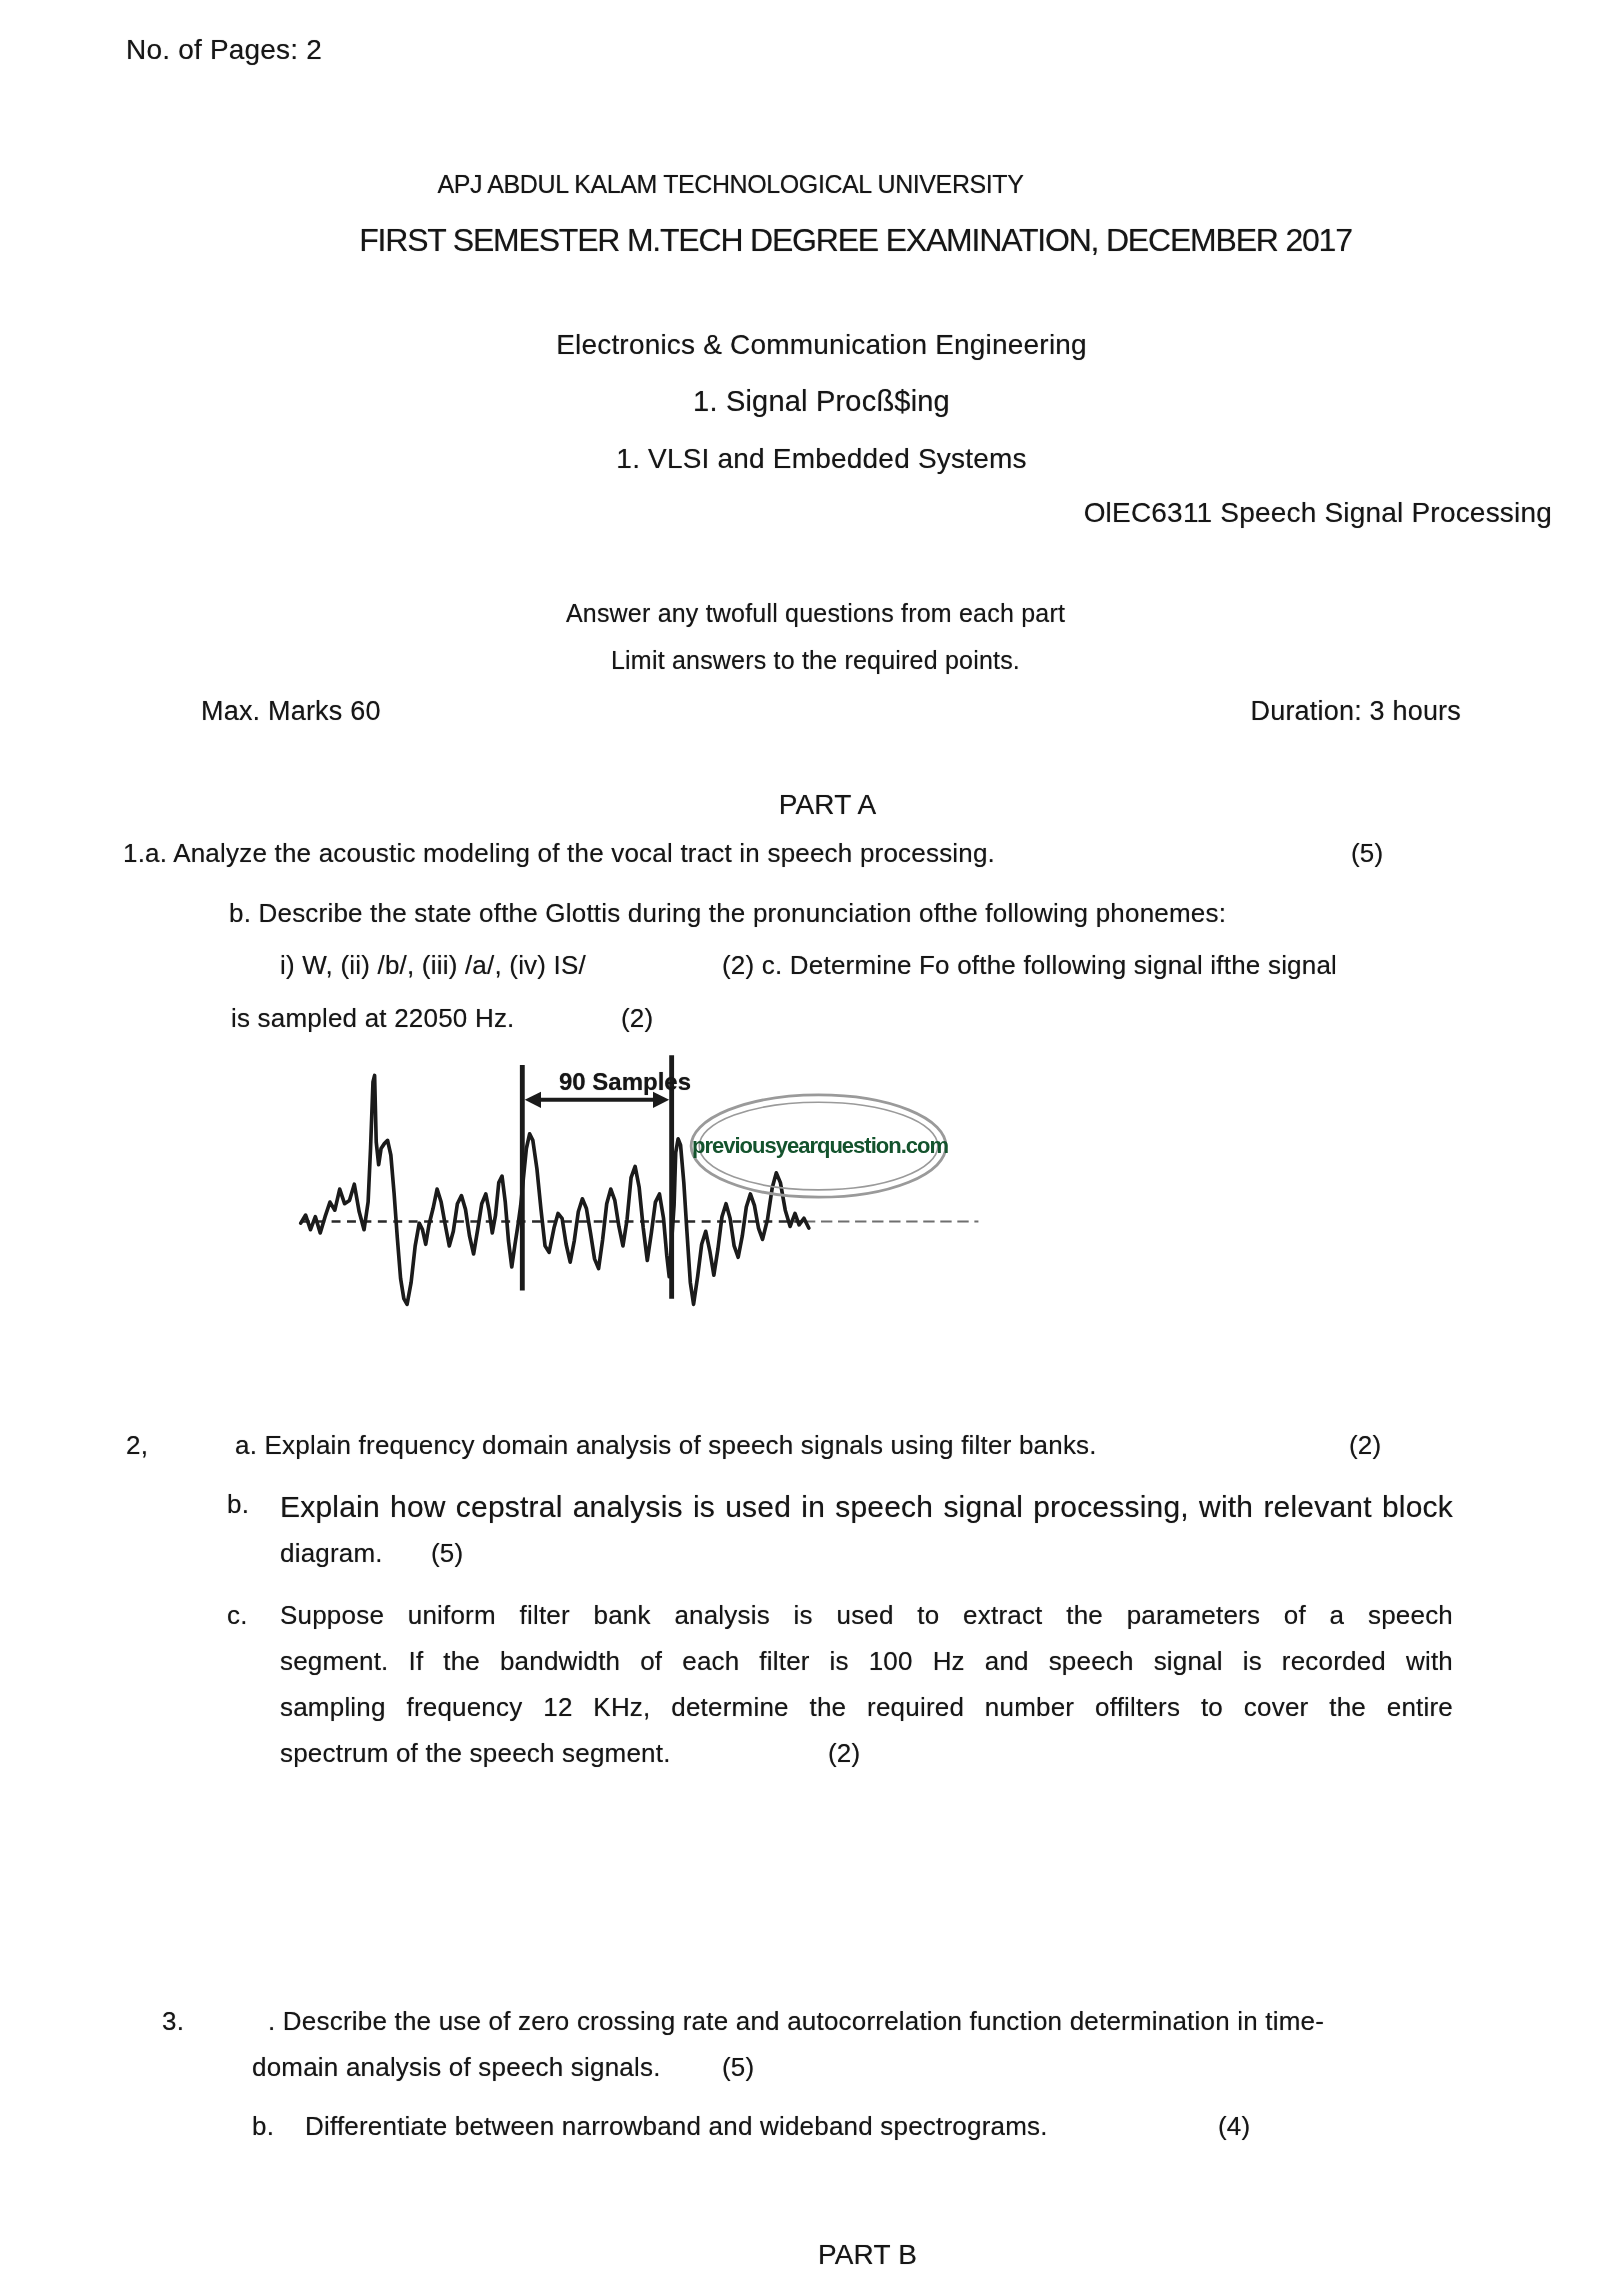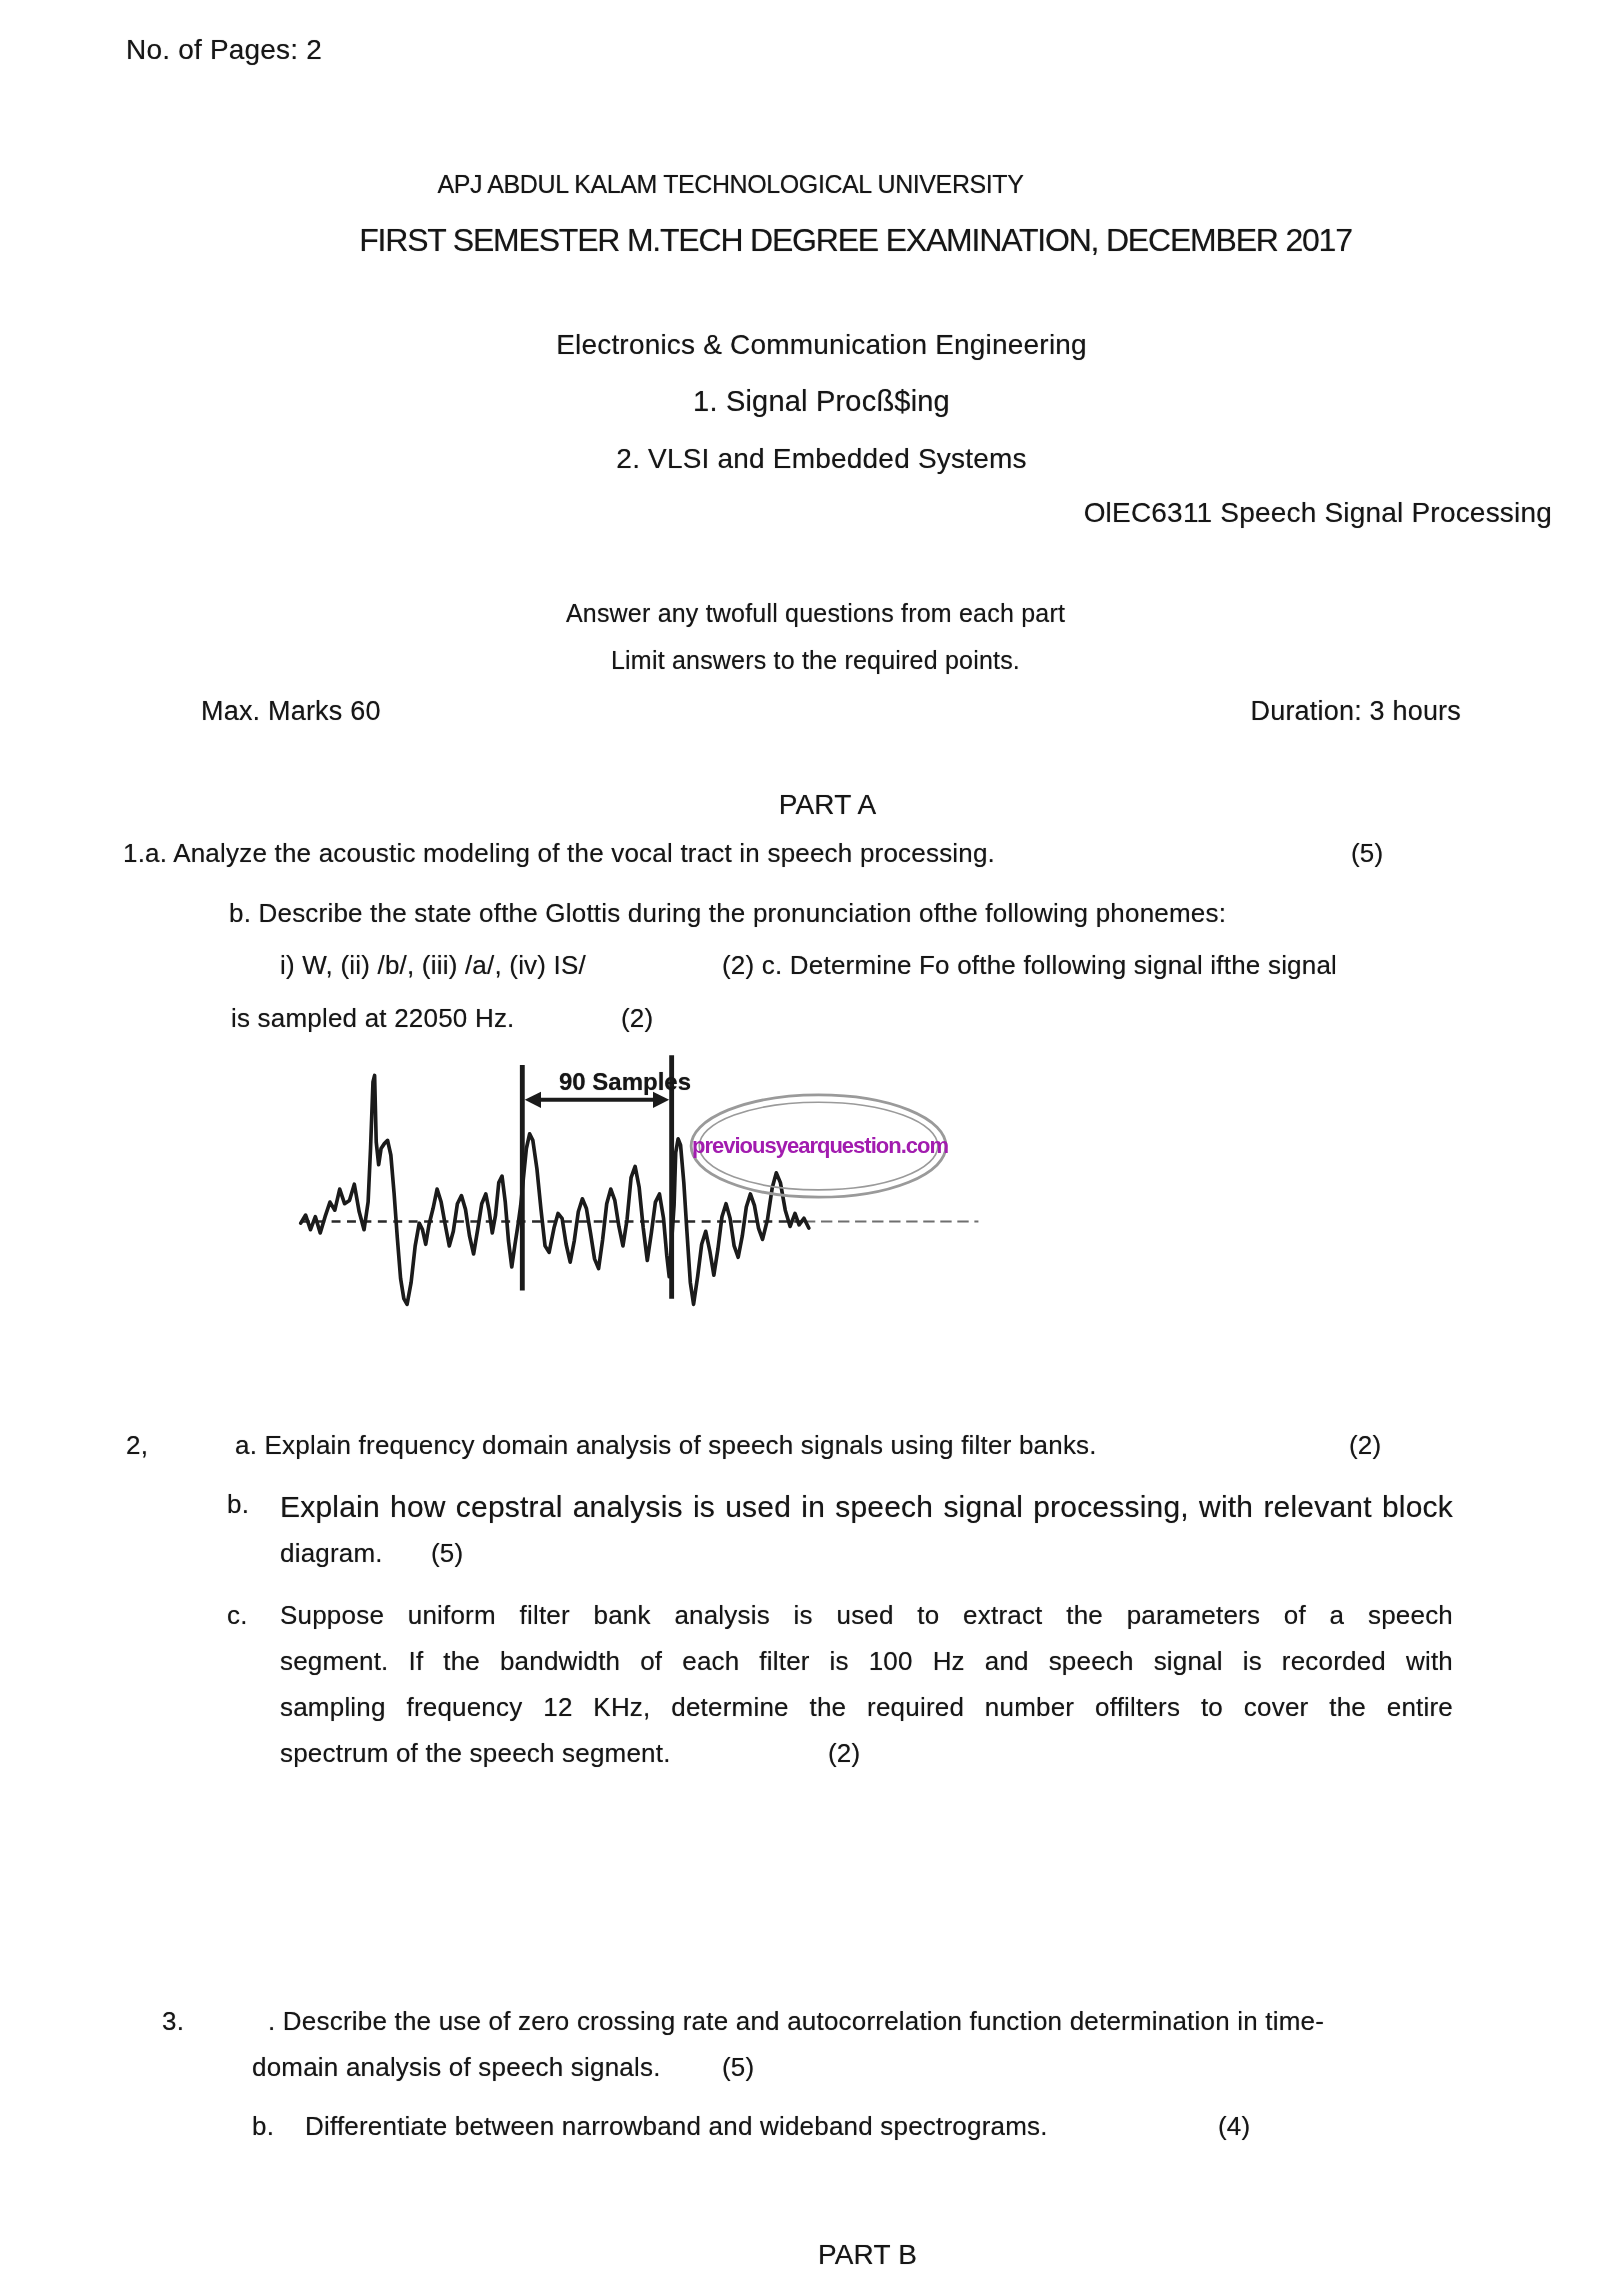--- a/index.html
+++ b/index.html
@@ -28,38 +28,38 @@
   .figure-svg{position:absolute;left:268px;top:1043px;}
   .samples-label{
     position:absolute;left:521px;top:1068px;width:162px;
     text-align:center;font-size:24px;font-weight:700;
     text-shadow:0 0 0.8px rgba(20,20,20,.6);
     padding-left:23px;
   }
   .watermark-text{
     position:absolute;left:692px;top:1133px;width:252px;
     text-align:center;font-size:22px;font-weight:700;
-    color:#a21caf;letter-spacing:-1px;
+    color:#14532d;letter-spacing:-1px;
     text-shadow:none;
   }
 </style>
 </head>
 <body>
 
 <div class="ln" style="left:126px;top:34px;font-size:28px;">No. of Pages: 2</div>
 
 <div class="ln center caps" style="left:0px;top:149px;width:1461px;font-size:25px;">APJ ABDUL KALAM TECHNOLOGICAL UNIVERSITY</div>
 
 <div class="ln center" style="left:125px;top:201px;width:1461px;font-size:32px;letter-spacing:-1.2px;">FIRST SEMESTER M.TECH DEGREE EXAMINATION, DECEMBER 2017</div>
 
 <div class="ln center" style="left:91px;top:308px;width:1461px;font-size:28px;">Electronics &amp; Communication Engineering</div>
 
 <div class="ln center" style="left:91px;top:364px;width:1461px;font-size:29px;">1. Signal Procß$ing</div>
 
-<div class="ln center" style="left:91px;top:422px;width:1461px;font-size:28px;">2. VLSI and Embedded Systems</div>
+<div class="ln center" style="left:91px;top:422px;width:1461px;font-size:28px;">1. VLSI and Embedded Systems</div>
 
 <div class="ln center" style="left:91px;top:476px;width:1461px;font-size:28px;text-align:right;">OlEC6311 Speech Signal Processing</div>
 
 <div class="ln center" style="left:85px;top:578px;width:1461px;font-size:25px;">Answer any twofull questions from each part</div>
 
 <div class="ln center" style="left:85px;top:625px;width:1461px;font-size:25px;">Limit answers to the required points.</div>
 
 <div class="ln" style="left:201px;top:696px;font-size:27px;">Max. Marks 60</div>
 
 <div class="ln" style="left:1055px;top:696px;width:406px;text-align:right;font-size:27px;">Duration: 3 hours</div>

